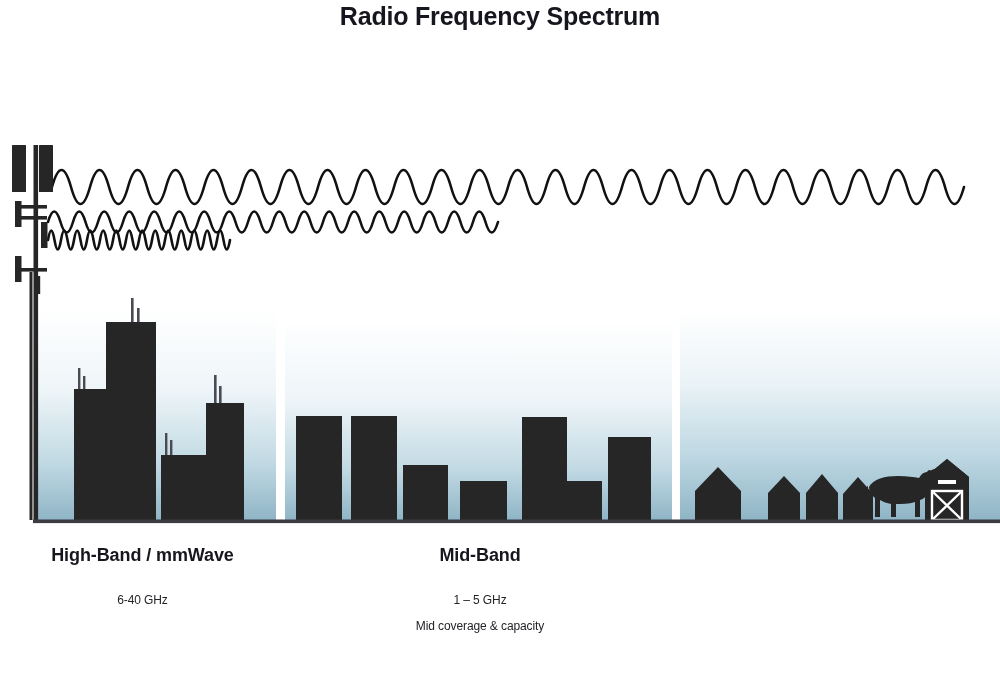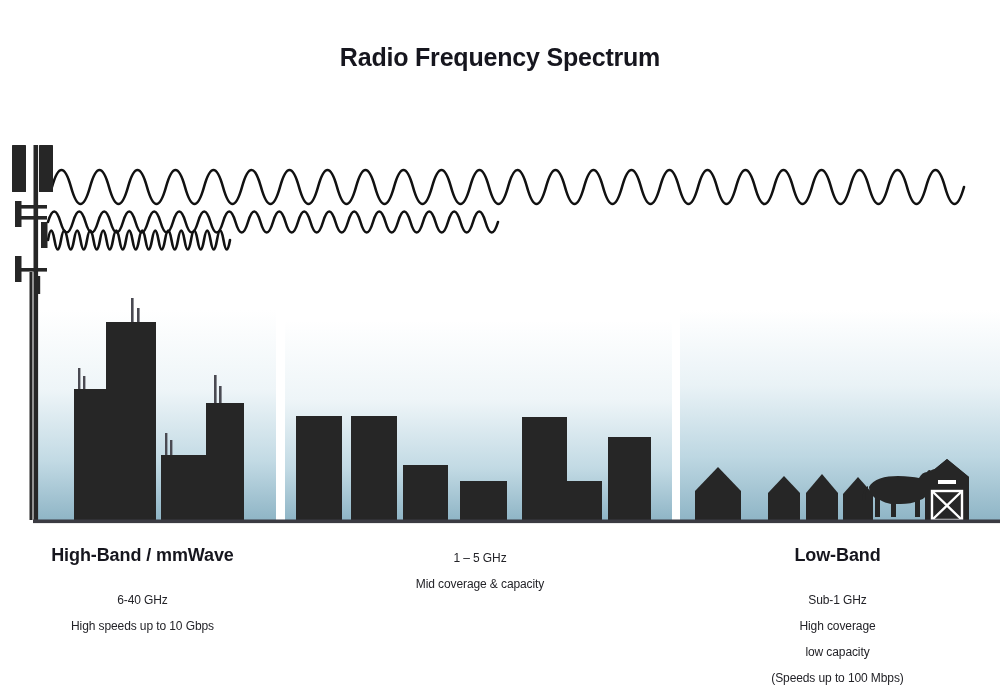--- a/index.html
+++ b/index.html
@@ -24,21 +24,20 @@
   .title {
     position: absolute;
     left: 0;
     top: 2px;
     width: 1000px;
     text-align: center;
     font-size: 25px;
     font-weight: bold;
     letter-spacing: -0.2px;
     color: #16161e;
-    margin-top: 41px;
   }
   svg.art {
     position: absolute;
     left: 0;
     top: 0;
     width: 1000px;
     height: 700px;
   }
   .captions {
     position: absolute;
@@ -227,30 +226,23 @@
     </g>
 
     <rect x="33" y="519.5" width="967" height="3.6" fill="#3b3b42"></rect>
   </svg>
 
   <div class="captions">
 
     <div class="col one">
       <div class="band-name">High-Band / mmWave</div>
       <div class="band-line">6-40 GHz</div>
-      <div class="band-line">High speeds up to 10 Gbps</div>
     </div>
 
     <div class="col two">
+      <div class="band-name">Mid-Band</div>
       <div class="band-line">1 – 5 GHz</div>
       <div class="band-line">Mid coverage &amp; capacity</div>
     </div>
 
-    <div class="col three">
-      <div class="band-name">Low-Band</div>
-      <div class="band-line">Sub-1 GHz</div>
-      <div class="band-line">High coverage</div>
-      <div class="band-line">low capacity</div>
-      <div class="band-line">(Speeds up to 100 Mbps)</div>
-    </div>
 
   </div>
 </div>
 
 </body></html>

